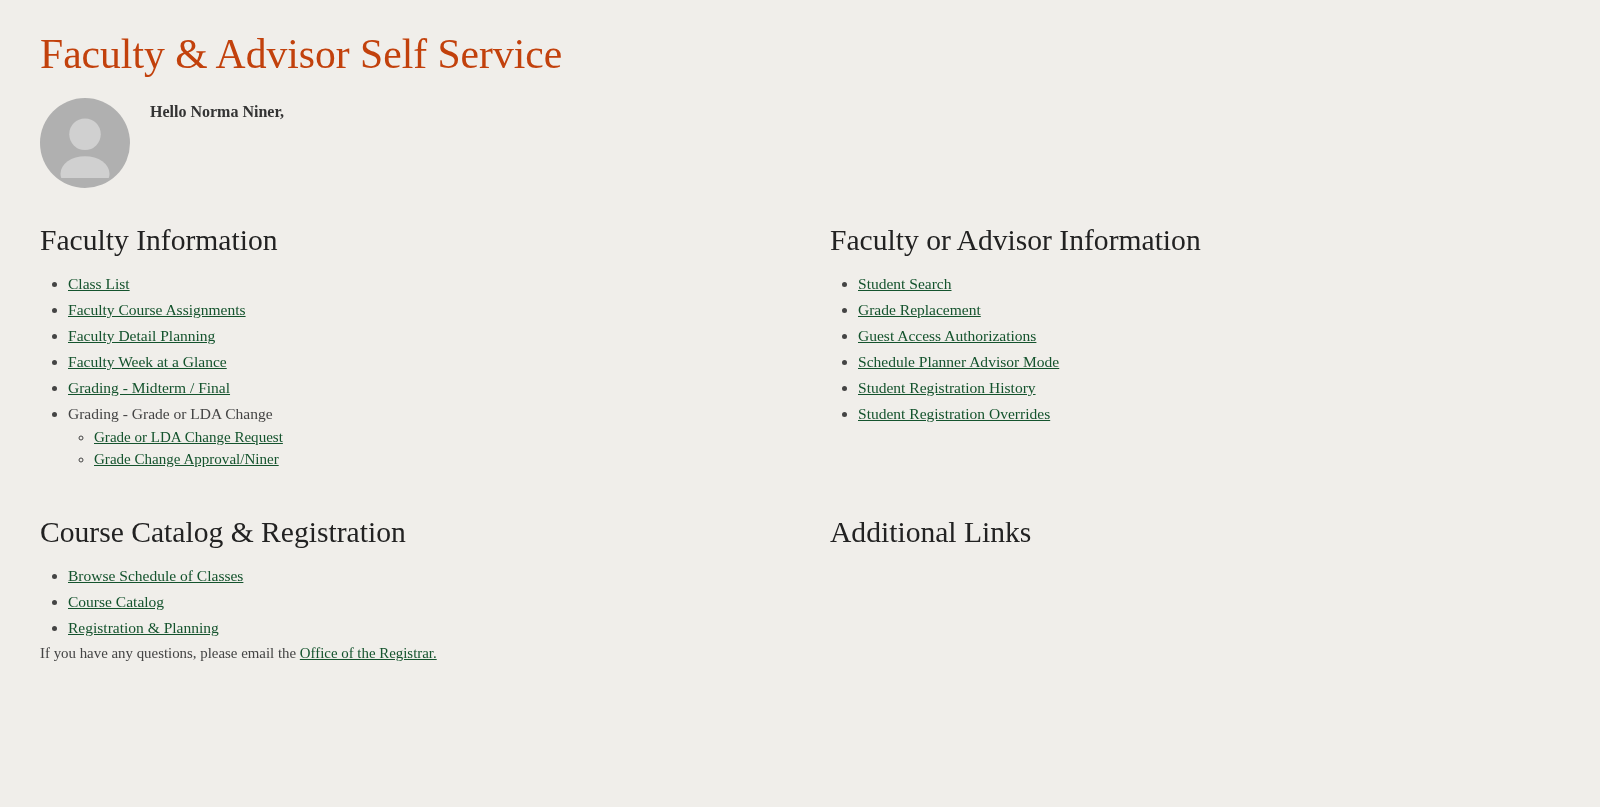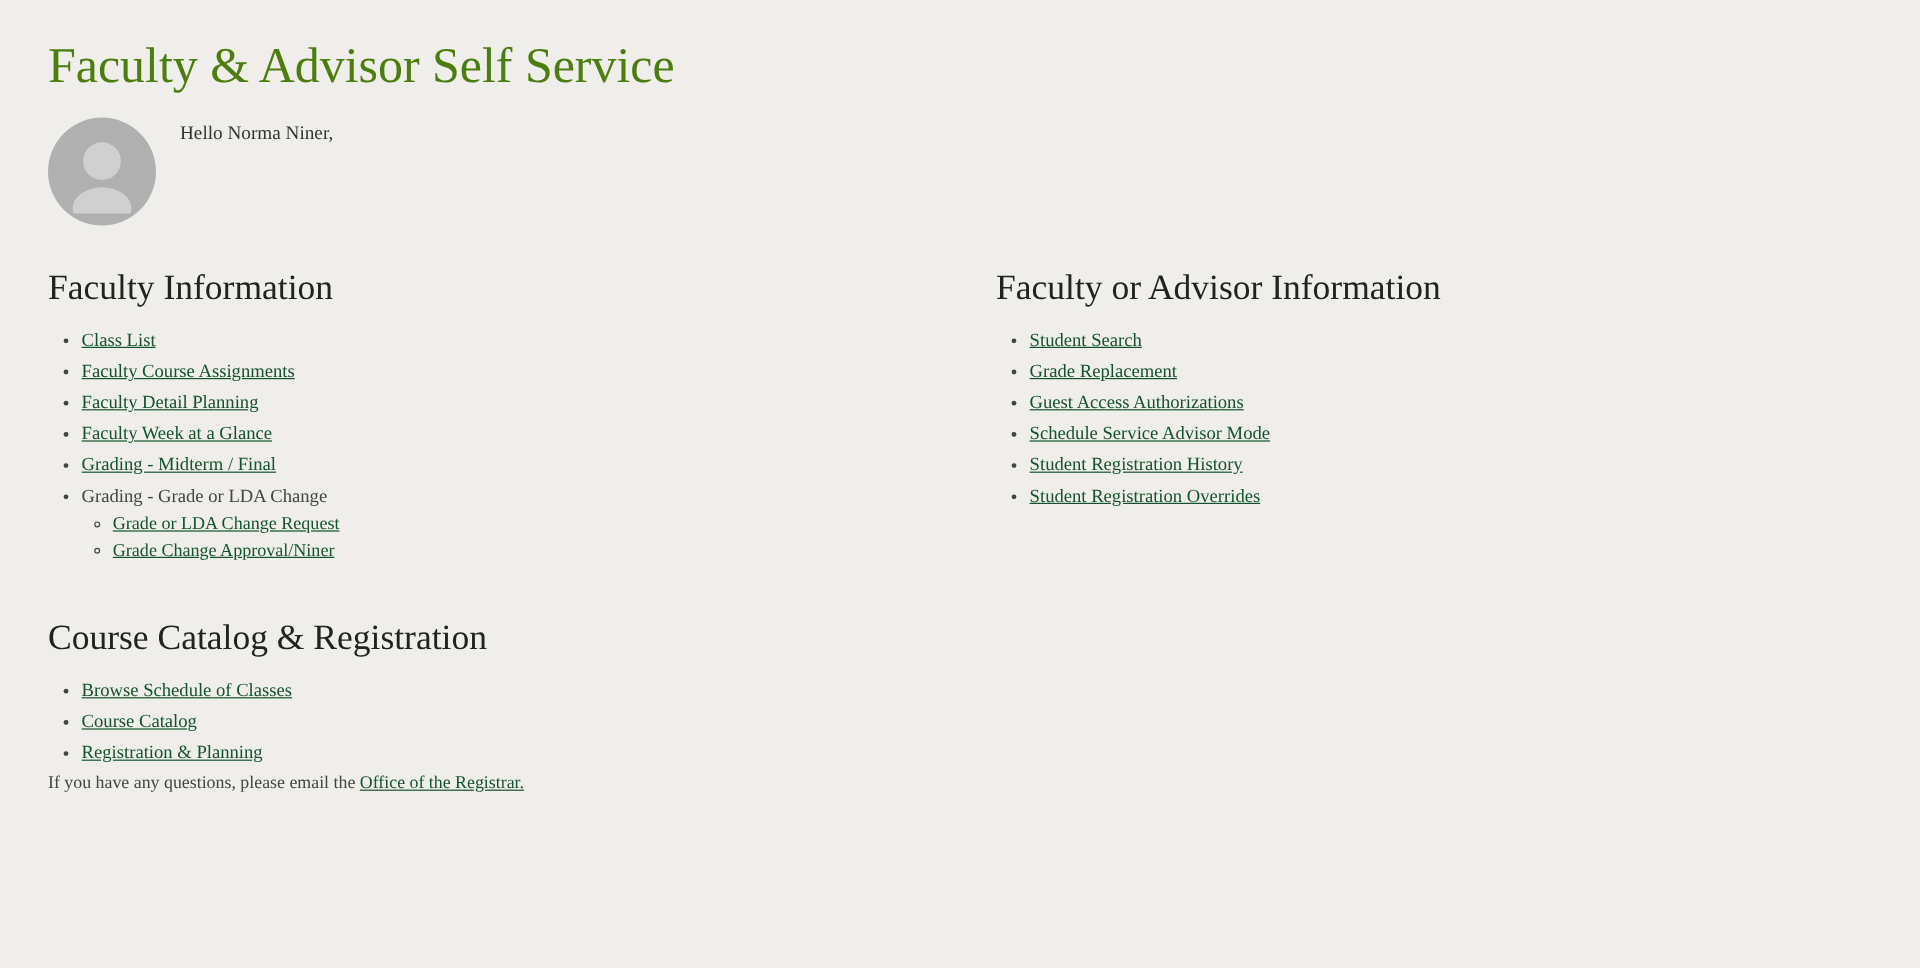--- a/index.html
+++ b/index.html
@@ -13,21 +13,21 @@
       font-family: Georgia, 'Times New Roman', serif;
       color: #333;
       padding: 30px 40px;
       min-height: 807px;
       width: 1600px;
     }
 
     h1 {
       font-size: 2.6em;
       font-weight: normal;
-      color: #4d7c0f;
+      color: #c2410c;
       margin-bottom: 20px;
     }
 
     .user-section {
       display: flex;
       align-items: flex-start;
       margin-bottom: 36px;
       gap: 20px;
     }
 
@@ -49,20 +49,21 @@
     }
 
     .user-text {
       padding-top: 5px;
     }
 
     .user-text .greeting {
       font-size: 1em;
       margin-bottom: 6px;
       color: #333;
+      font-weight: bold;
     }
 
     .user-text .description {
       font-size: 0.95em;
       color: #444;
       line-height: 1.5;
       max-width: 1300px;
     }
 
     .content-grid {
@@ -173,21 +174,21 @@
       <li>
         <a href="#">Student Search</a>
       </li>
       <li>
         <a href="#">Grade Replacement</a>
       </li>
       <li>
         <a href="#">Guest Access Authorizations</a>
       </li>
       <li>
-        <a href="#">Schedule Service Advisor Mode</a>
+        <a href="#">Schedule Planner Advisor Mode</a>
       </li>
       <li>
         <a href="#">Student Registration History</a>
       </li>
       <li>
         <a href="#">Student Registration Overrides</a>
       </li>
     </ul>
   </div>
 
@@ -203,15 +204,16 @@
       <li>
         <a href="#">Registration &amp; Planning</a>
       </li>
     </ul>
     <p class="footer-note">
       <span>If you have any questions, please email the </span><a href="#">Office of the Registrar.</a>
     </p>
   </div>
 
   <div class="section">
+    <h2>Additional Links</h2>
   </div>
 
 </div>
 
 </body></html>

